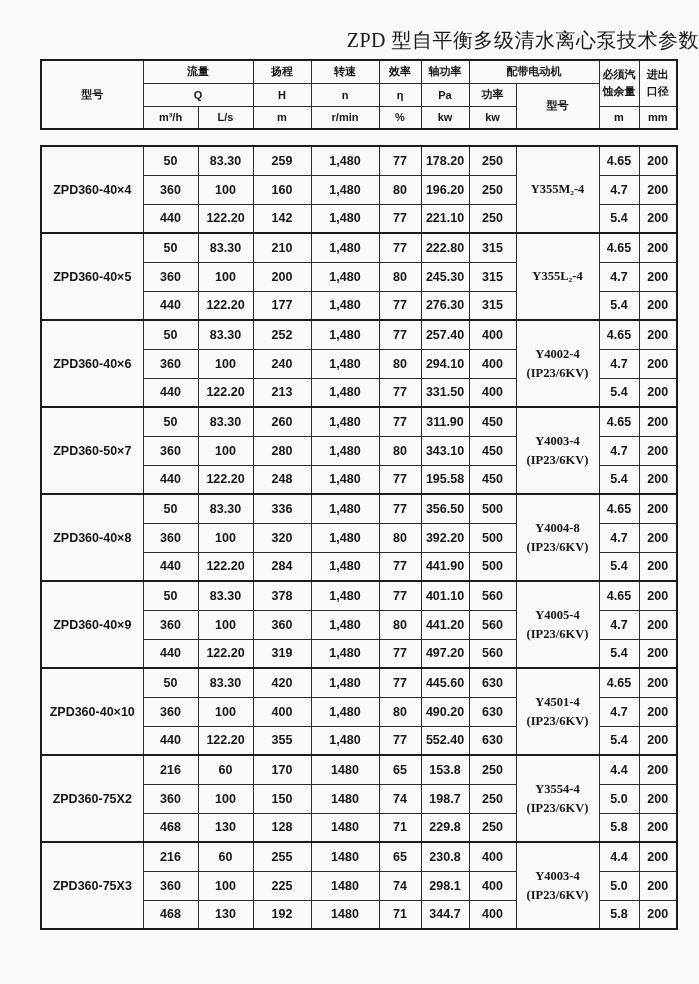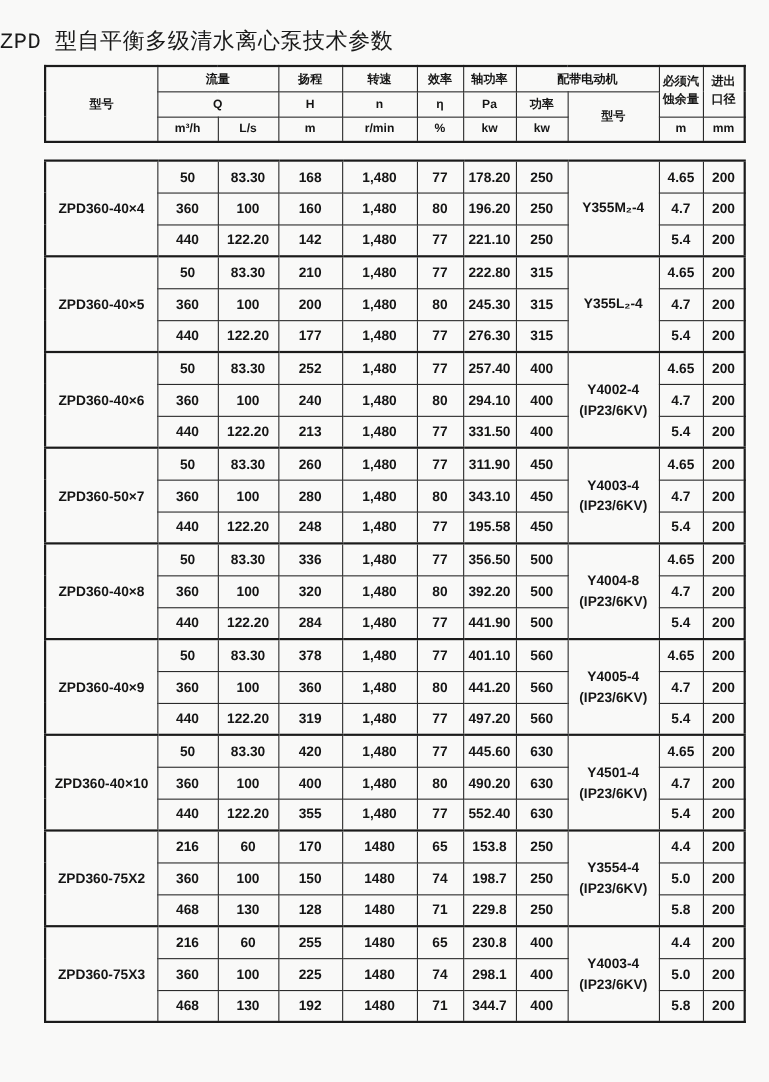--- a/index.html
+++ b/index.html
@@ -6,22 +6,22 @@
   html, body { margin: 0; padding: 0; }
   body {
     width: 699px; height: 984px;
     background: #f9f9f8;
     font-family: "Liberation Sans", "DejaVu Sans", sans-serif;
     color: #151515;
   }
   .page { position: relative; width: 699px; height: 984px; overflow: hidden; }
   .title {
     margin: 0; padding: 26px 0 0 0;
-    text-align: left;
-    font-family: Liberation Mono, monospace;
+    text-align: right;
+    font-family: Liberation Serif, serif;
     font-weight: 400;
     font-size: 20px;
     letter-spacing: 0.5px;
     line-height: 28px;
     color: #1a1a1a;
   }
   table {
     border-collapse: collapse;
     table-layout: fixed;
     margin-left: 40px;
@@ -33,21 +33,21 @@
     vertical-align: middle;
     padding: 0;
     overflow: hidden;
   }
   .hdr-table { margin-top: 5px; border: 2px solid #1b1b1b; }
   .hdr-table td { font-weight: 700; font-size: 11px; height: 23px; }
   .body-table { margin-top: 15px; border: 2px solid #1b1b1b; }
   .body-table td { font-weight: 700; font-size: 12.5px; height: 29px; }
   .body-table tr.group-start td { border-top: 2px solid #1b1b1b; }
   .pre { white-space: pre-line; line-height: 1.55; }
-  .motor-cell span { display: block; line-height: 1.5; }
+  .motor-cell span { display: block; line-height: 1.5; font-family: Liberation Serif, serif; }
 </style>
 </head>
 <body>
 
 <div class="page">
 
   <h1 class="title">ZPD 型自平衡多级清水离心泵技术参数</h1>
 
   <table class="hdr-table">
     <colgroup>
@@ -112,21 +112,21 @@
         <col style="width:47px">
         <col style="width:83px">
       <col style="width:40px">
         <col style="width:38px">
     </colgroup>
     <tbody>
         <tr class="group-start">
           <td rowspan="3">ZPD360-40×4</td>
           <td>50</td>
           <td>83.30</td>
-          <td>168</td>
+          <td>259</td>
           <td>1,480</td>
           <td>77</td>
           <td>178.20</td>
           <td>250</td>
           <td rowspan="3" class="motor-cell">
             <span>Y355M₂-4</span>
             <span></span>
           </td>
           <td>4.65</td>
           <td>200</td>

